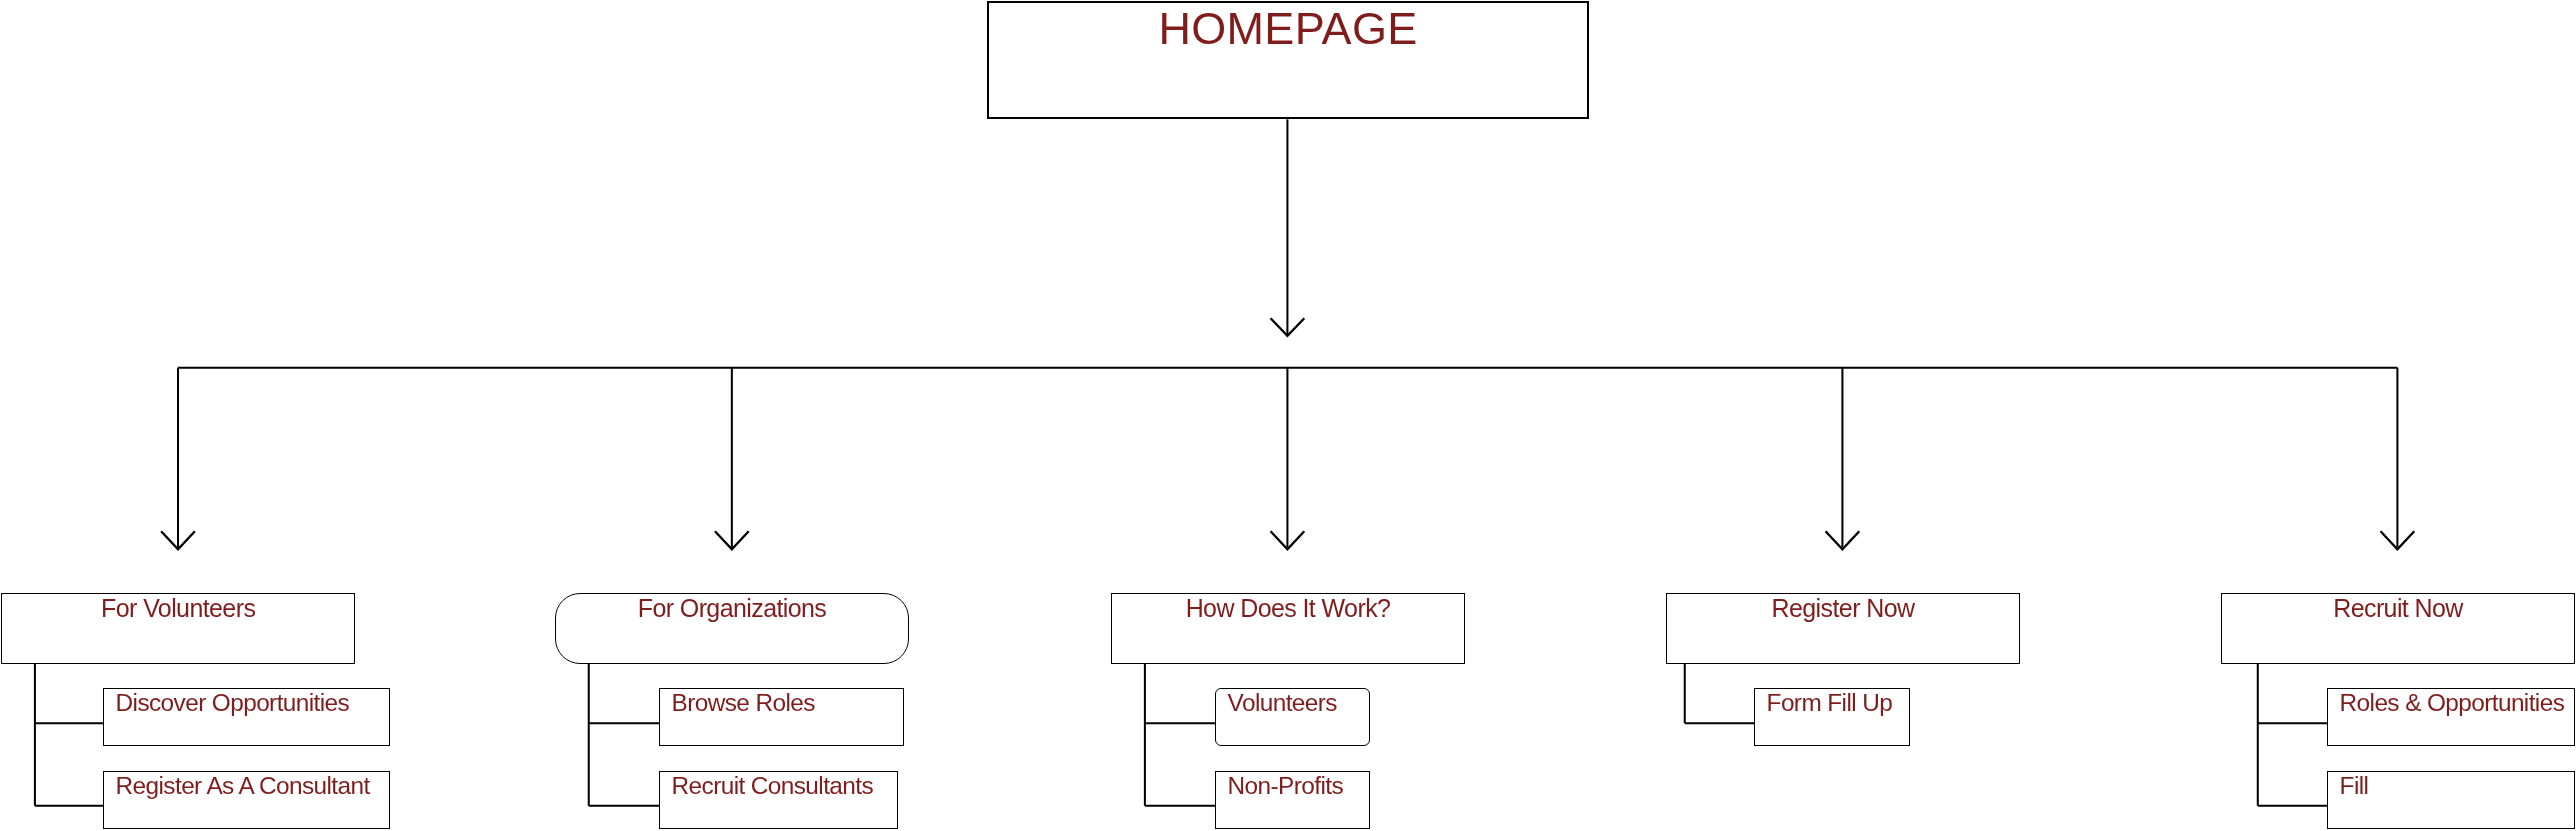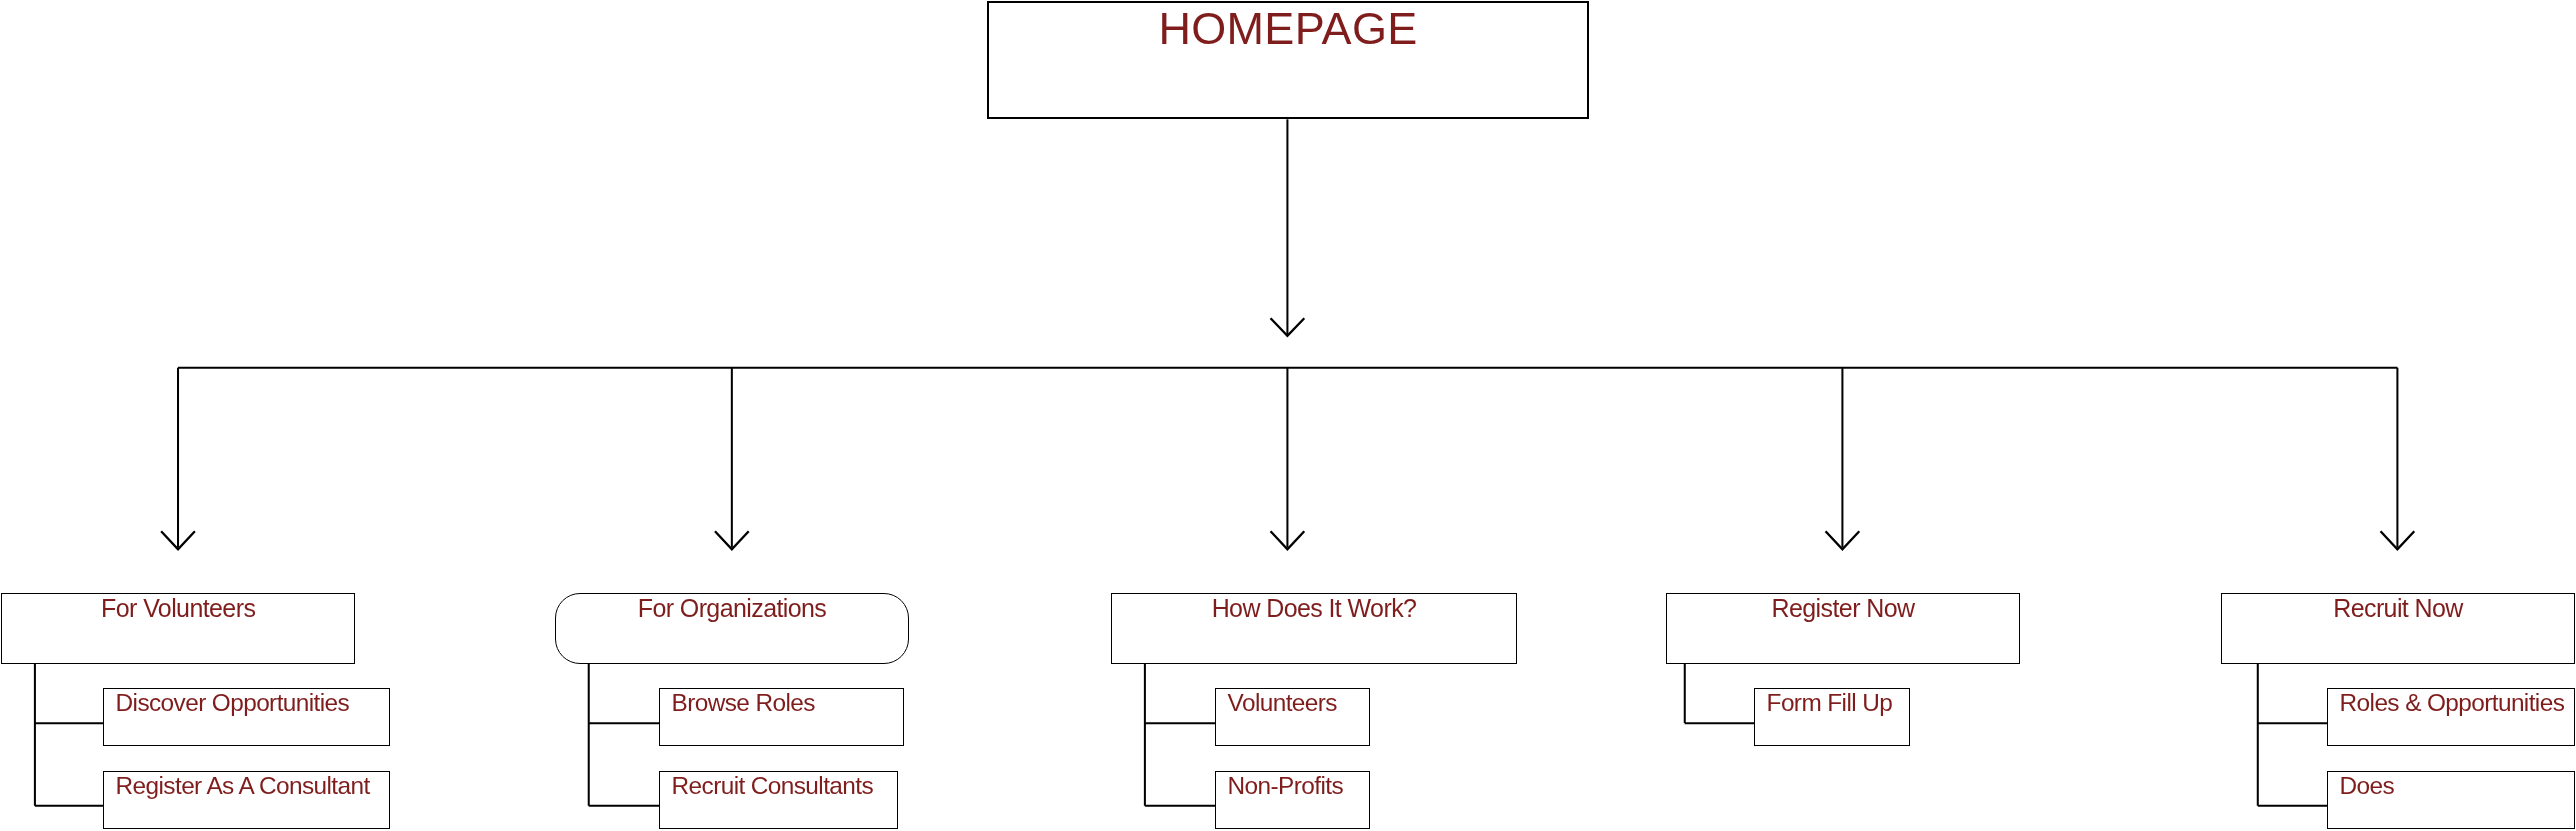--- a/index.html
+++ b/index.html
@@ -111,41 +111,41 @@
   <div class="node parent" style="left:555px; top:593px; width:354px; height:71px;border-radius:25px;">
     <span>For Organizations</span>
   </div>
   <div class="node child" style="left:659px; top:688px; width:245px; height:58px;">
     <span>Browse Roles</span>
   </div>
   <div class="node child" style="left:659px; top:771px; width:239px; height:58px;">
     <span>Recruit Consultants</span>
   </div>
 
-  <div class="node parent" style="left:1111px; top:593px; width:406px; height:71px;">
+  <div class="node parent" style="left:1111px; top:593px; width:354px; height:71px;">
     <span>How Does It Work?</span>
   </div>
-  <div class="node child" style="left:1215px; top:688px; width:155px; height:58px;">
+  <div class="node child" style="left:1215px; top:688px; width:155px; height:58px;border-radius:6px;">
     <span>Volunteers</span>
   </div>
   <div class="node child" style="left:1215px; top:771px; width:155px; height:58px;">
     <span>Non-Profits</span>
   </div>
 
   <div class="node parent" style="left:1666px; top:593px; width:354px; height:71px;">
     <span>Register Now</span>
   </div>
   <div class="node child" style="left:1754px; top:688px; width:156px; height:58px;">
     <span>Form Fill Up</span>
   </div>
 
   <div class="node parent" style="left:2221px; top:593px; width:354px; height:71px;">
     <span>Recruit Now</span>
   </div>
   <div class="node child" style="left:2327px; top:688px; width:248px; height:58px;">
     <span>Roles &amp; Opportunities</span>
   </div>
   <div class="node child" style="left:2327px; top:771px; width:248px; height:58px;">
-    <span>Does</span>
+    <span>Fill</span>
   </div>
 
 </div>
 
 
 </body></html>

